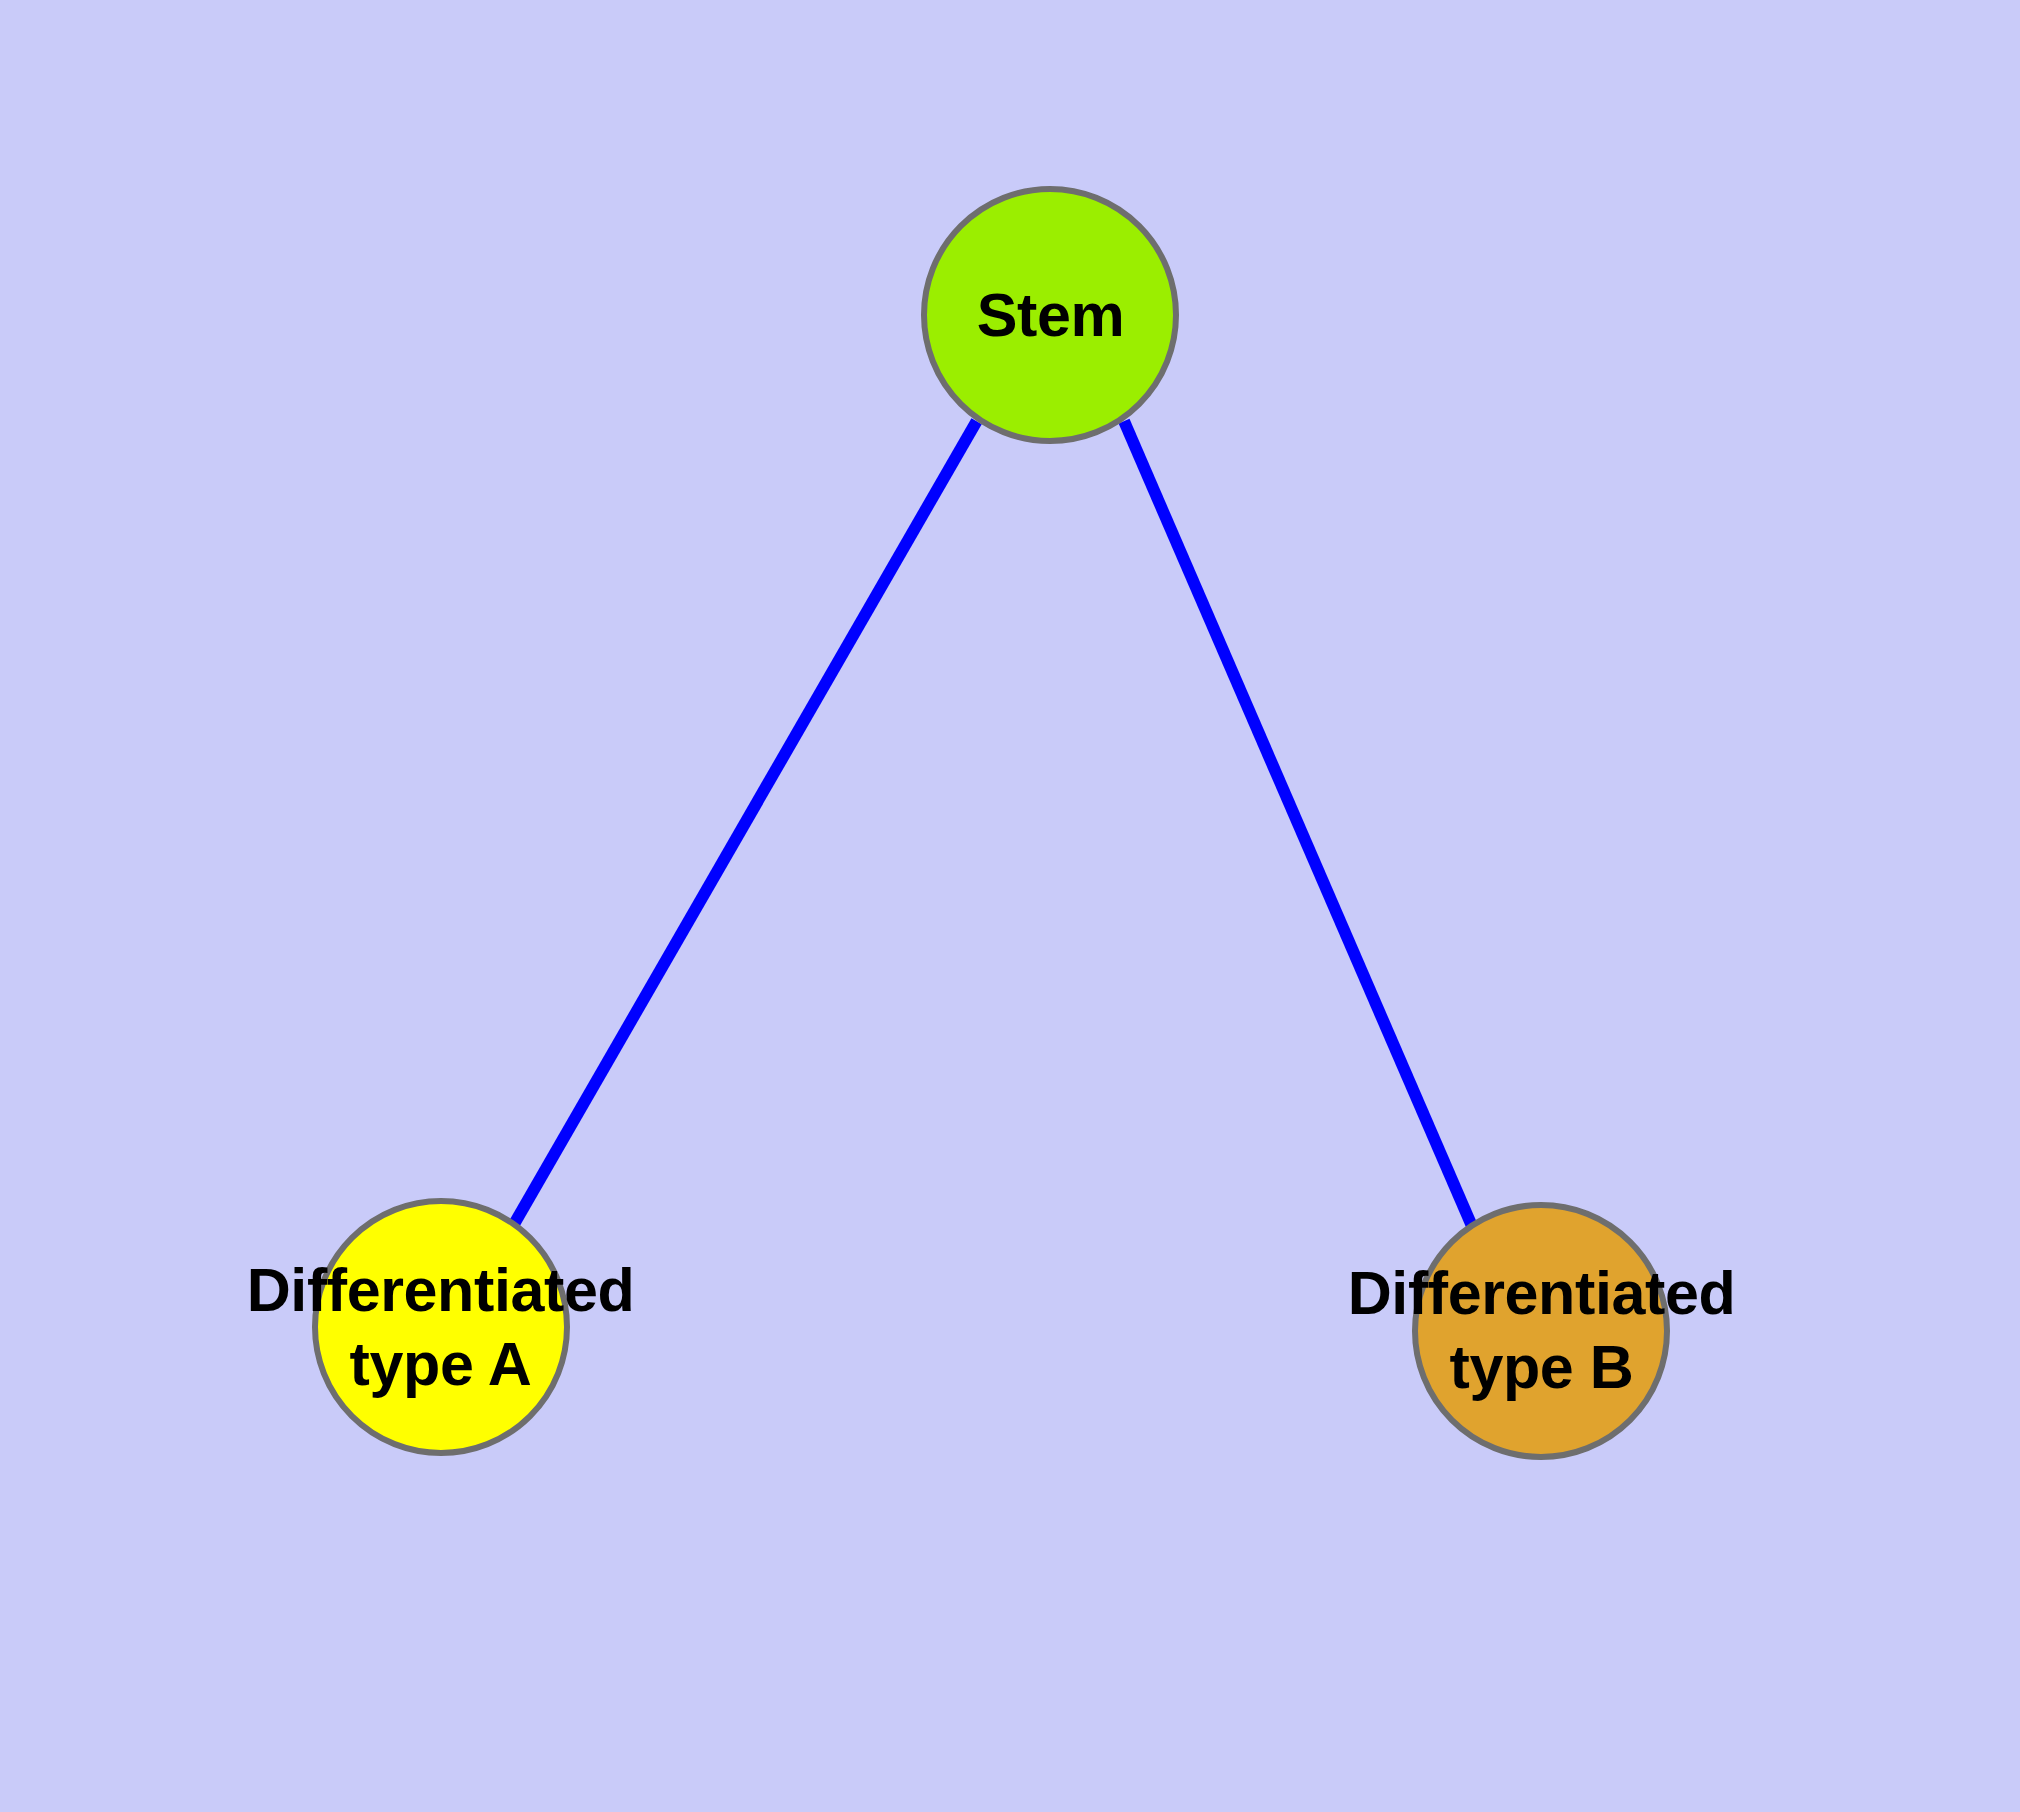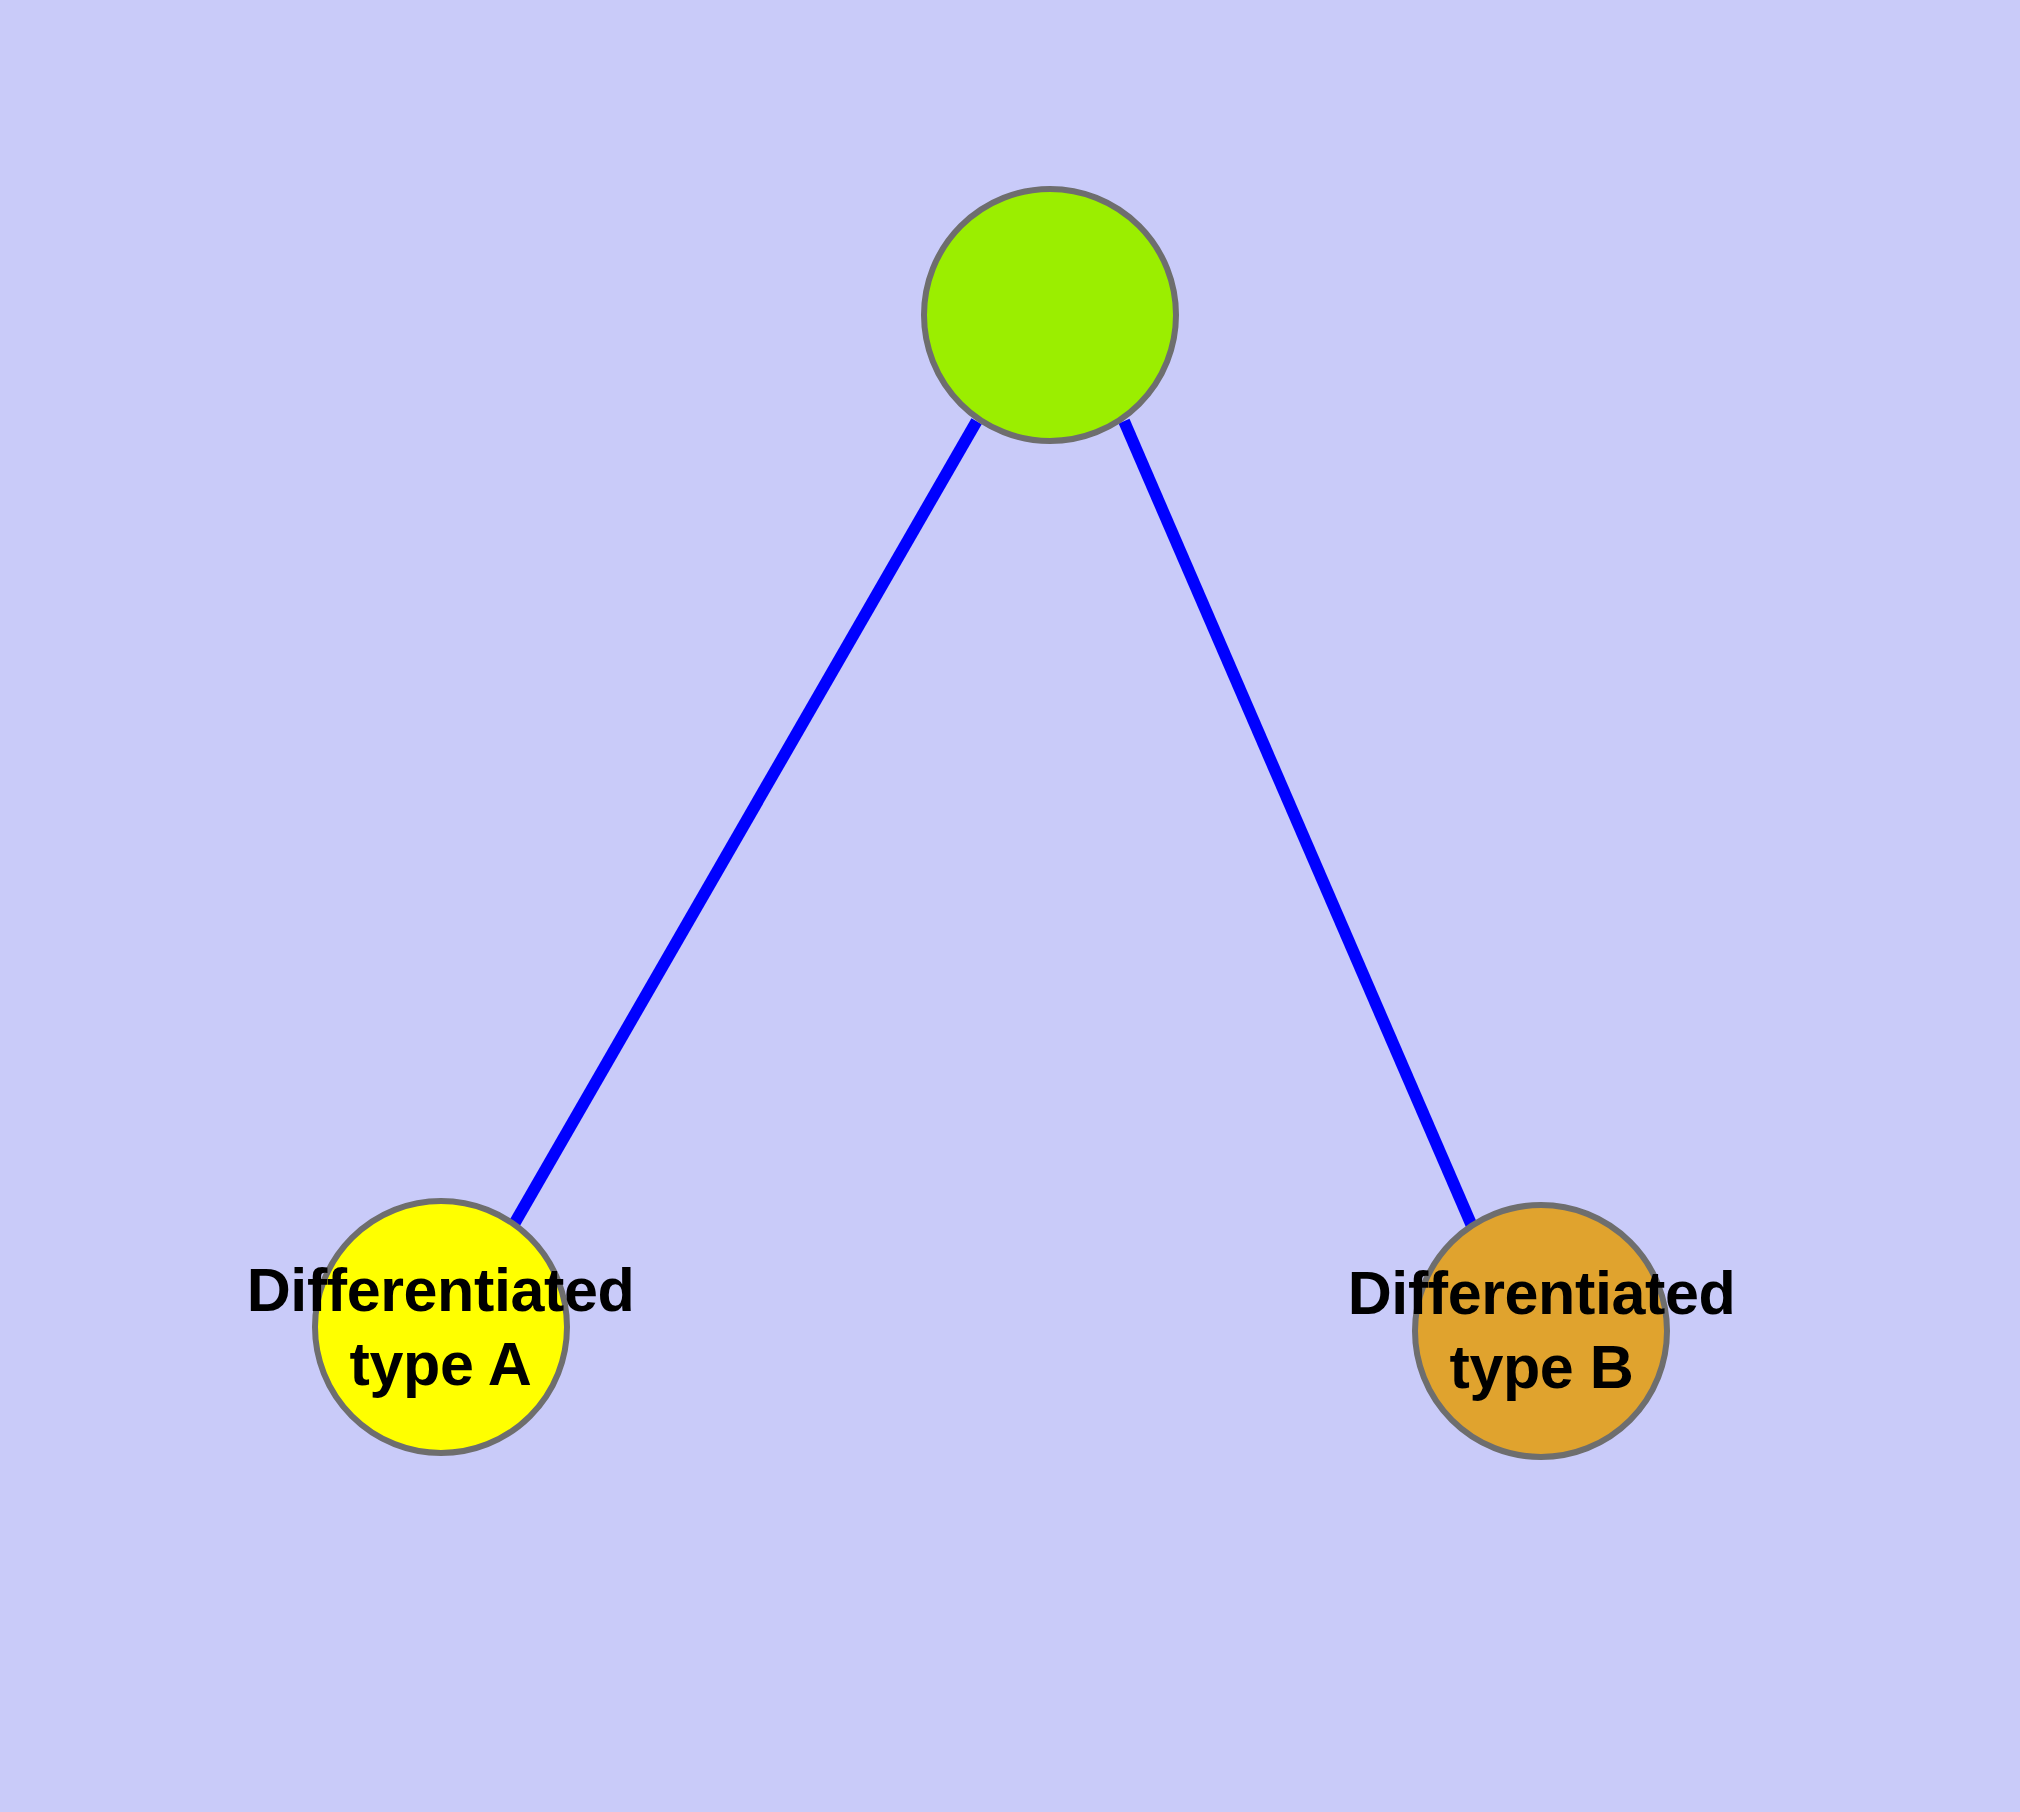--- a/index.html
+++ b/index.html
@@ -52,17 +52,18 @@
 
   <svg id="edge-layer" viewBox="0 0 2384 2138" width="2021" height="1812">
     <line id="edge-0" stroke-linecap="butt" x1="1152" y1="497" x2="607" y2="1443" stroke="#0000ff" stroke-width="14"></line>
     <line id="edge-1" stroke-linecap="butt" x1="1326" y1="497" x2="1737" y2="1448" stroke="#0000ff" stroke-width="14"></line>
   </svg>
 
   <div class="node" id="node-0" style="left: 921px; top: 186px; width: 258px; height: 258px; background: rgb(155, 238, 0); border: 6px solid rgb(110, 110, 110);"></div>
   <div class="node" id="node-1" style="left: 312px; top: 1198px; width: 258px; height: 258px; background: rgb(255, 255, 0); border: 6px solid rgb(110, 110, 110);"></div>
   <div class="node" id="node-2" style="left: 1412px; top: 1202px; width: 258px; height: 258px; background: rgb(224, 163, 46); border: 6px solid rgb(110, 110, 110);"></div>
 
+  <div class="node-label" id="label-0" style="font-size: 61px; color: rgb(0, 0, 0); width: 1187px; left: 457px; top: 278px;">Stem</div>
   <div class="node-label" id="label-1" style="font-size: 61px; color: rgb(0, 0, 0); width: 1187px; left: -153px; top: 1253px;">Differentiated<br>type A</div>
   <div class="node-label" id="label-2" style="font-size: 61px; color: rgb(0, 0, 0); width: 1187px; left: 948px; top: 1256px;">Differentiated<br>type B</div>
 
 </div>
 
 
 </body></html>

